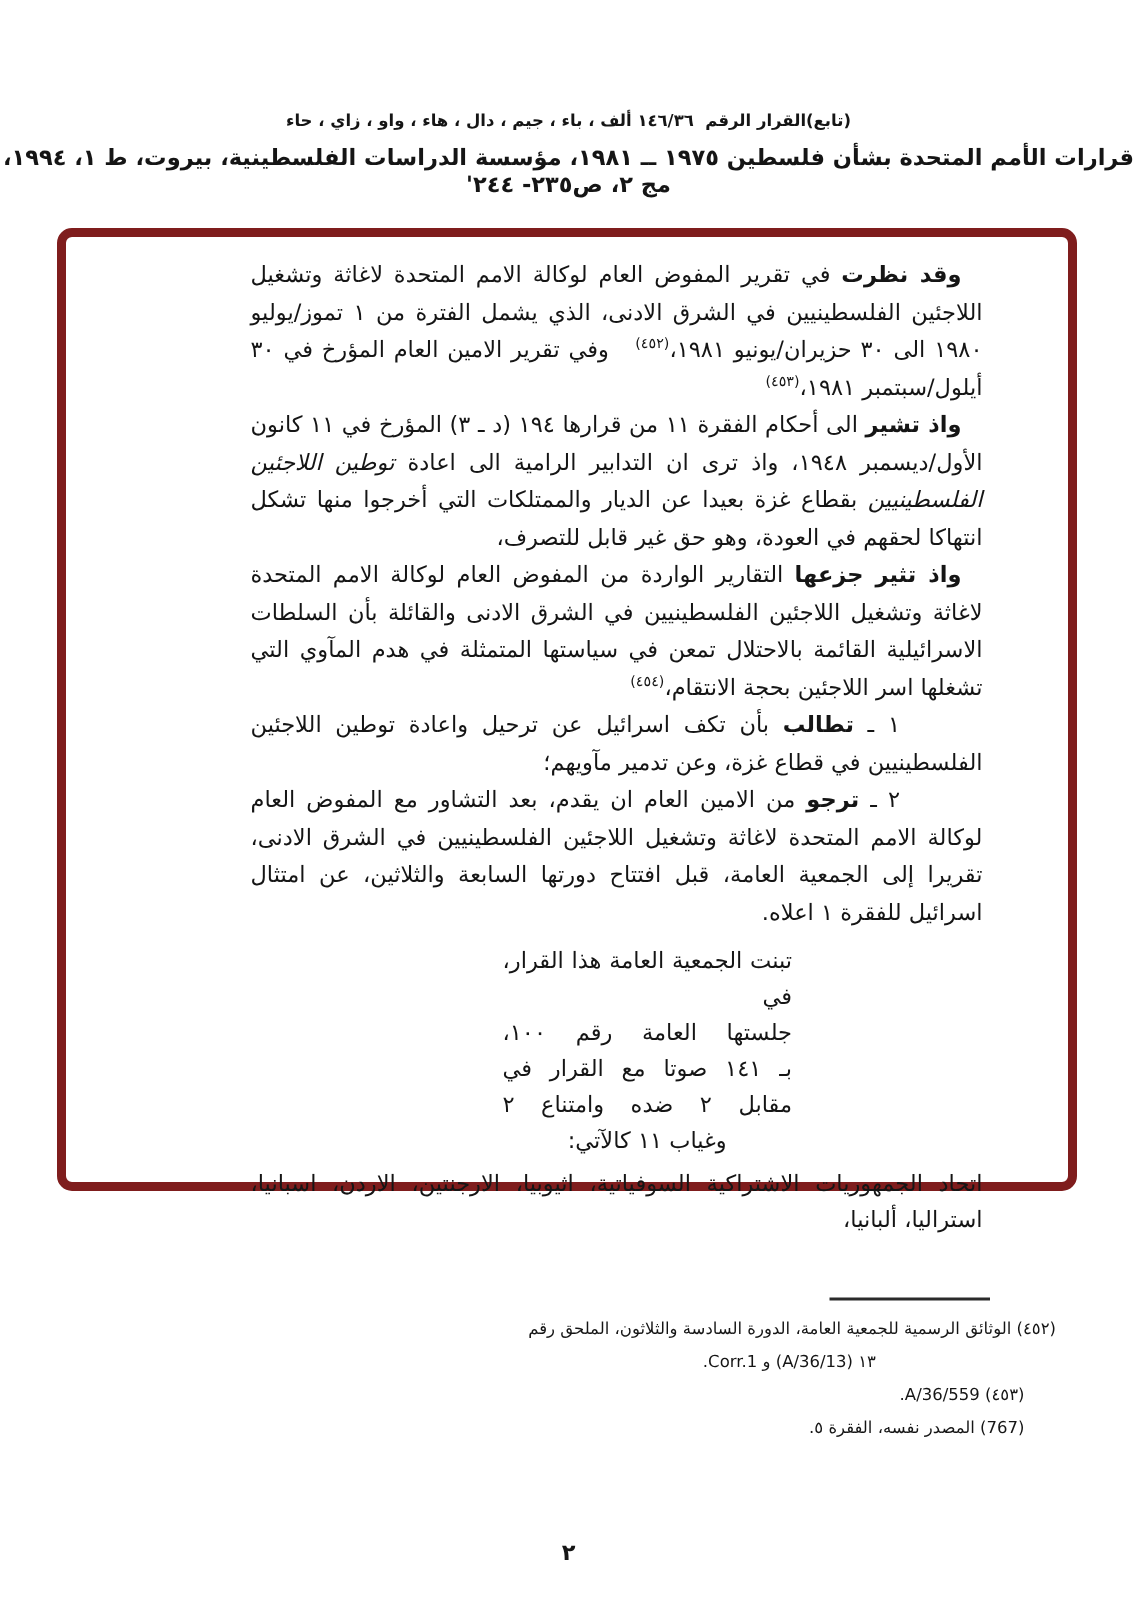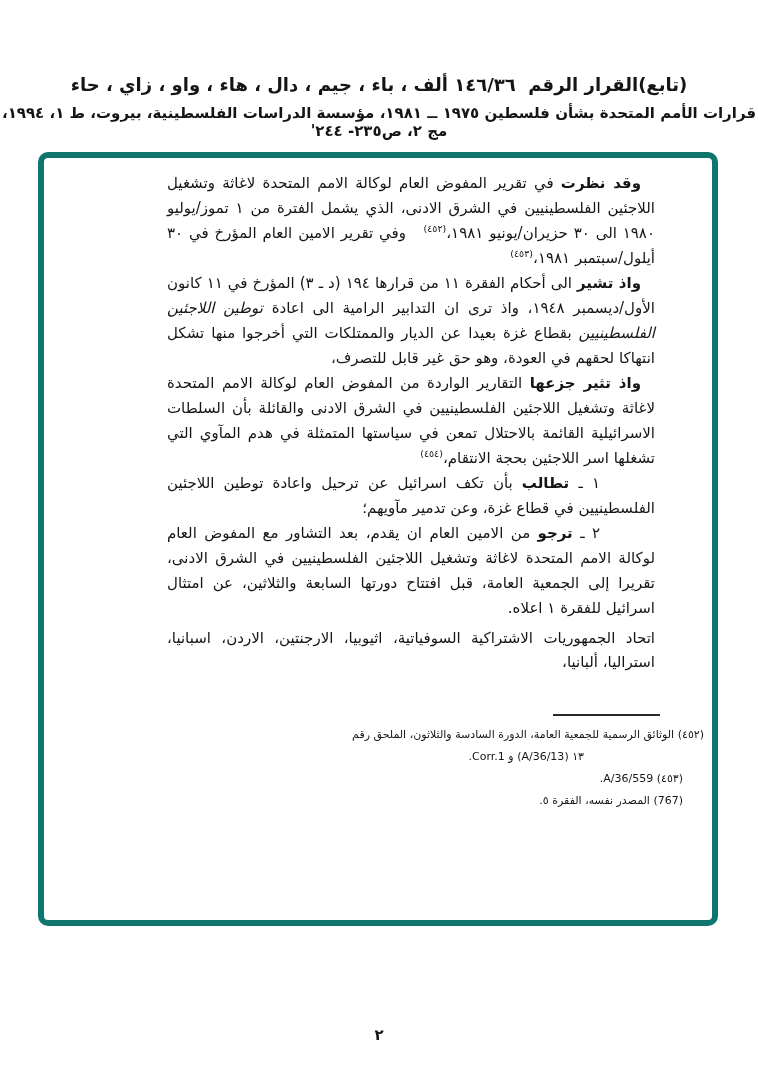--- a/index.html
+++ b/index.html
@@ -2,26 +2,26 @@
 <html lang="ar"><head>
 <meta charset="utf-8">
 <style>
   html,body{margin:0;padding:0;background:#ffffff;}
   .page{
     position:relative;width:758px;height:1078px;background:#ffffff;
     font-family:"DejaVu Sans",sans-serif;color:#151515;overflow:hidden;
   }
   
   .header{position:absolute;top:74px;left:0;width:758px;text-align:center;direction:rtl;}
-  .header-line1{font-size:18px;font-weight:bold;letter-spacing:.2px;}
+  .header-line1{font-size:11px;font-weight:bold;letter-spacing:.2px;}
   .header-line2{font-size:15px;font-weight:bold;margin-top:9px;letter-spacing:.1px;}
   
   .green-box{
-    position:absolute;left:38px;top:152px;width:680px;height:774px;
-    border:6px solid #0f766e;border-radius:10px;box-sizing:border-box;background:#fff;
+    position:absolute;left:38px;top:152px;width:680px;height:642px;
+    border:6px solid #7f1d1d;border-radius:10px;box-sizing:border-box;background:#fff;
   }
   
   .main-col{
     direction:rtl;margin:13px 57px 0 123px;
     font-size:15px;line-height:25px;text-align:justify;
   }
   .main-col p{margin:0;}
   .para{text-indent:14px;}
   .item{text-indent:55px;}
   .bold{font-weight:bold;}
@@ -62,20 +62,27 @@
 
   <div class="green-box">
     <div class="main-col">
       <div id="paragraphs">
           <p class="para"><span class="bold">وقد نظرت</span><span> في تقرير المفوض العام لوكالة الامم المتحدة لاغاثة وتشغيل اللاجئين الفلسطينيين في الشرق الادنى، الذي يشمل الفترة من ١ تموز/يوليو ١٩٨٠ الى ٣٠ حزيران/يونيو ١٩٨١،</span><span class="sup">(٤٥٢)</span><span>&nbsp;&nbsp; وفي تقرير الامين العام المؤرخ في ٣٠ أيلول/سبتمبر ١٩٨١،</span><span class="sup">(٤٥٣)</span></p>
           <p class="para"><span class="bold">واذ تشير</span><span> الى أحكام الفقرة ١١ من قرارها ١٩٤ (د ـ ٣) المؤرخ في ١١ كانون الأول/ديسمبر ١٩٤٨، واذ ترى ان التدابير الرامية الى اعادة </span><span class="ital">توطين اللاجئين الفلسطينيين</span><span> بقطاع غزة بعيدا عن الديار والممتلكات التي أخرجوا منها تشكل انتهاكا لحقهم في العودة، وهو حق غير قابل للتصرف،</span></p>
           <p class="para"><span class="bold">واذ تثير جزعها</span><span> التقارير الواردة من المفوض العام لوكالة الامم المتحدة لاغاثة وتشغيل اللاجئين الفلسطينيين في الشرق الادنى والقائلة بأن السلطات الاسرائيلية القائمة بالاحتلال تمعن في سياستها المتمثلة في هدم المآوي التي تشغلها اسر اللاجئين بحجة الانتقام،</span><span class="sup">(٤٥٤)</span></p>
           <p class="item"><span>١ ـ </span><span class="bold">تطالب</span><span> بأن تكف اسرائيل عن ترحيل واعادة توطين اللاجئين الفلسطينيين في قطاع غزة، وعن تدمير مآويهم؛</span></p>
           <p class="item"><span>٢ ـ </span><span class="bold">ترجو</span><span> من الامين العام ان يقدم، بعد التشاور مع المفوض العام لوكالة الامم المتحدة لاغاثة وتشغيل اللاجئين الفلسطينيين في الشرق الادنى، تقريرا إلى الجمعية العامة، قبل افتتاح دورتها السابعة والثلاثين، عن امتثال اسرائيل للفقرة ١ اعلاه.</span></p>
         </div>
+      <div class="vote-block" id="voteBlock">
+          <div class="vote-line">تبنت الجمعية العامة هذا القرار، في</div>
+          <div class="vote-line">جلستها العامة رقم ١٠٠،</div>
+          <div class="vote-line">بـ ١٤١ صوتا مع القرار في</div>
+          <div class="vote-line">مقابل ٢ ضده وامتناع ٢</div>
+          <div class="vote-line last">وغياب ١١ كالآتي:</div>
+        </div>
       <div class="with-row">
         <span class="with-content">اتحاد الجمهوريات الاشتراكية السوفياتية، اثيوبيا، الارجنتين، الاردن، اسبانيا، استراليا، ألبانيا،</span>
       </div>
     </div>
     <div class="footnotes">
       <div class="fn-rule"></div>
       <div id="fnLines">
           <div class="fn-line fn-first">(٤٥٢) الوثائق الرسمية للجمعية العامة، الدورة السادسة والثلاثون، الملحق رقم</div>
           <div class="fn-line fn-cont">١٣ (A/36/13) و Corr.1.</div>
           <div class="fn-line fn-sub">(٤٥٣) A/36/559.</div>

